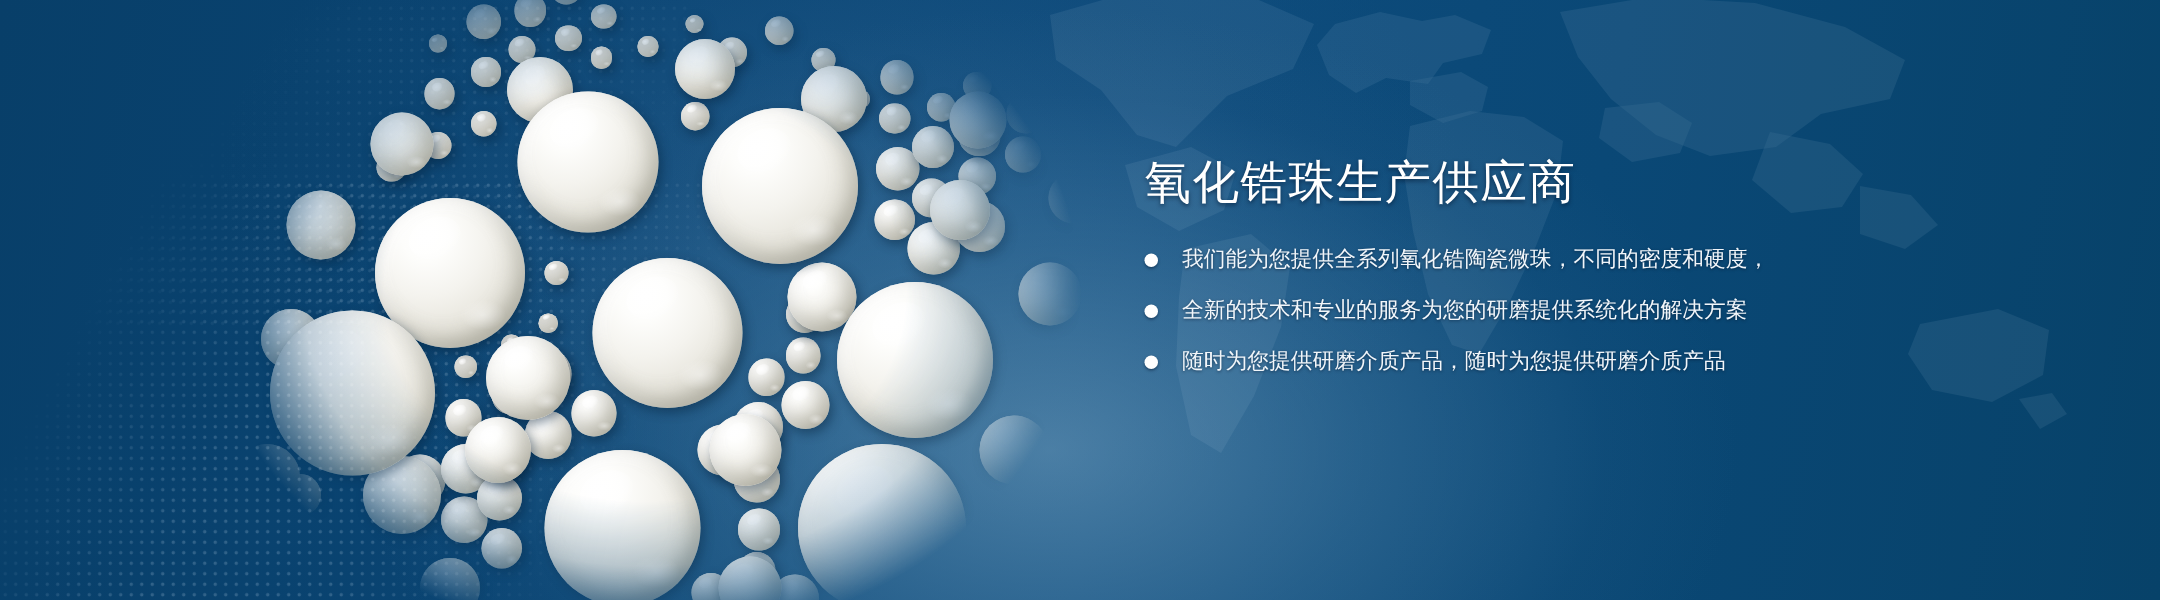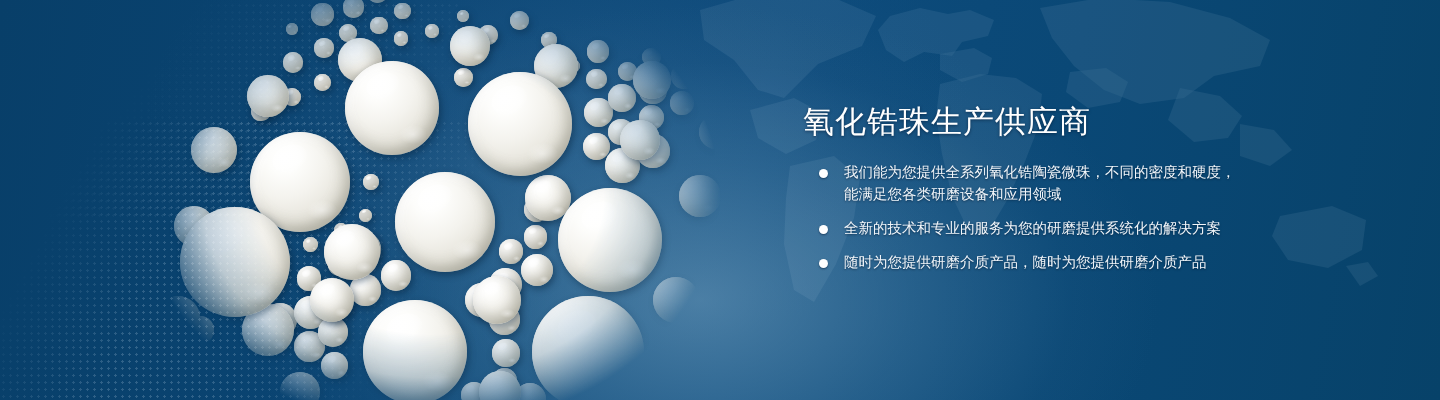--- a/index.html
+++ b/index.html
@@ -64,28 +64,28 @@
     border-radius:50%;
     background:radial-gradient(ellipse at 40% 40%, rgba(255,255,255,.98) 0%, rgba(255,255,255,.55) 48%, rgba(255,255,255,0) 78%);
     transform:rotate(-22deg);
   }
   .bead::before{
     content:"";position:absolute;right:13%;bottom:12%;width:30%;height:20%;
     border-radius:50%;
     background:radial-gradient(ellipse at 50% 50%, rgba(255,255,255,.42) 0%, rgba(255,255,255,0) 72%);
   }
   
-  .content{position:absolute;left:803px;top:104px;width:470px;}
+  .content{position:absolute;left:763px;top:104px;width:470px;}
   .headline{
     color:#ffffff;font-size:31px;line-height:36px;letter-spacing:1px;
     font-weight:400;margin:0 0 22px 0;
     text-shadow:0 1px 3px rgba(0,20,45,.6);
     white-space:nowrap;
   }
-  ul.points{list-style:none;margin:16px;padding:0;font-family:Liberation Mono, monospace;}
+  ul.points{list-style:none;margin:0;padding:0;}
   ul.points li{
     position:relative;padding-left:25px;margin-bottom:12px;
     color:#f2f6fa;font-size:14.5px;line-height:22px;
     text-shadow:0 1px 2px rgba(0,18,40,.55);
   }
   ul.points li:last-child{margin-bottom:0;}
   .dot{
     position:absolute;left:0;top:7px;width:9px;height:9px;border-radius:50%;
     background:#ffffff;
     box-shadow:0 1px 2px rgba(0,20,45,.5);
@@ -222,21 +222,20 @@
       <div class="bead" style="left: 174px; top: 206px; width: 40px; height: 40px; z-index: 6;"></div>
       <div class="bead" style="left: 699px; top: 115px; width: 34px; height: 34px; z-index: 6;"></div>
     </div>
 
   <div class="content">
     <h1 class="headline">氧化锆珠生产供应商</h1>
     <ul class="points">
       <li>
         <span class="dot"></span>
         <span class="ln">我们能为您提供全系列氧化锆陶瓷微珠，不同的密度和硬度，</span>
-        <span class="ln">能满足您各类研磨设备和应用领域</span>
       </li>
       <li>
         <span class="dot"></span>
         <span class="ln">全新的技术和专业的服务为您的研磨提供系统化的解决方案</span>
       </li>
       <li>
         <span class="dot"></span>
         <span class="ln">随时为您提供研磨介质产品，随时为您提供研磨介质产品</span>
       </li>
     </ul>

